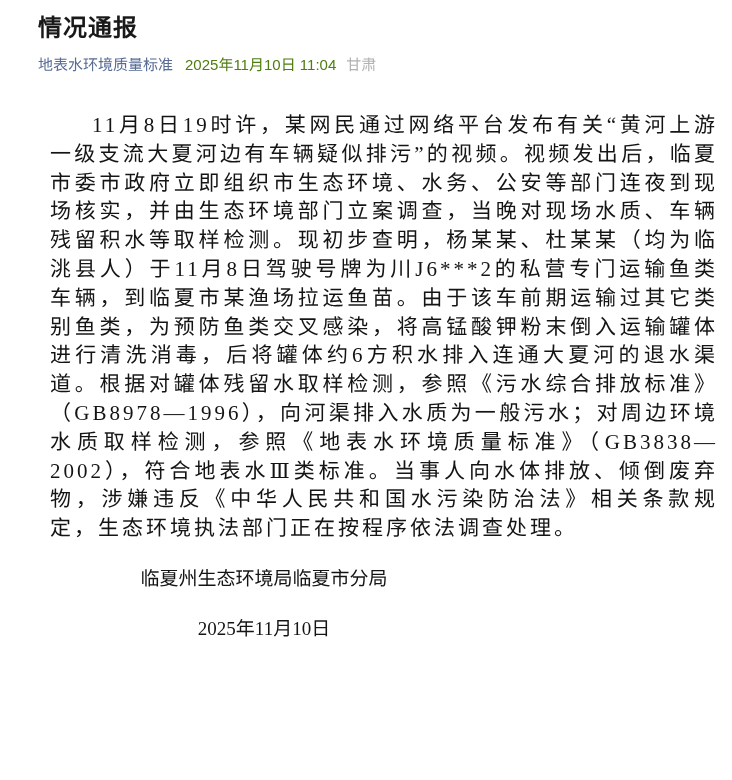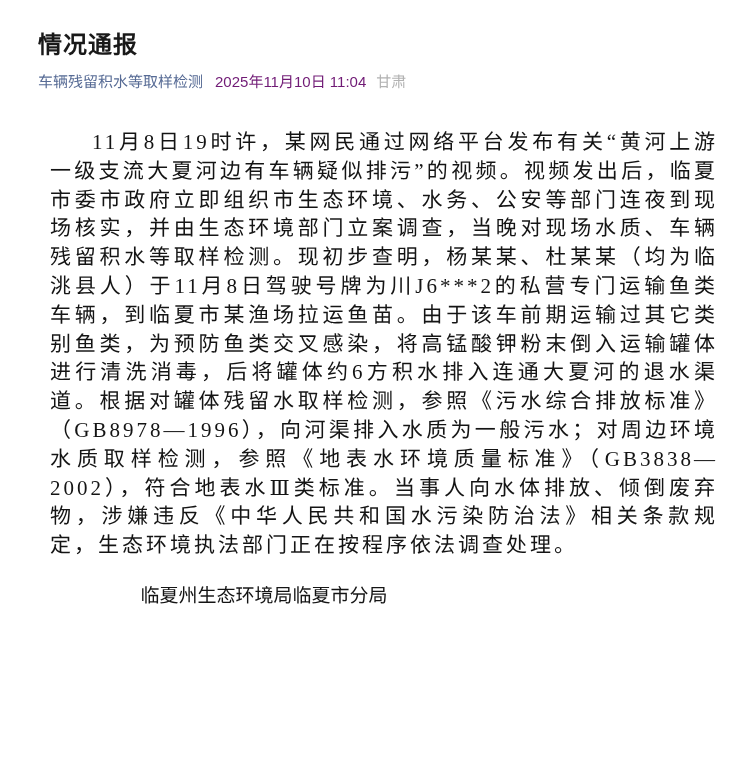--- a/index.html
+++ b/index.html
@@ -9,21 +9,21 @@
   }
   body {
     width: 732px;
     height: 780px;
     overflow: hidden;
   }
   .page {
     box-sizing: border-box;
     width: 732px;
     height: 780px;
-    padding: 29px 14px 20px 38px;
+    padding: 12px 14px 20px 38px;
     background: #ffffff;
   }
   .article-title {
     margin: 0;
     font-family: "Liberation Sans", "DejaVu Sans", sans-serif;
     font-size: 24px;
     font-weight: 700;
     color: #191919;
     line-height: 31px;
     letter-spacing: 1px;
@@ -34,21 +34,21 @@
     font-size: 15px;
     line-height: 20px;
     white-space: nowrap;
   }
   .byline .source {
     color: #576b95;
     margin-right: 12px;
     cursor: pointer;
   }
   .byline .meta {
-    color: #701a75;
+    color: #4d7c0f;
   }
   .byline .location {
     color: #b2b2b2;
     margin-left: 10px;
   }
   .article-body {
     margin-top: 36px;
     font-family: "Liberation Serif", "DejaVu Serif", serif;
     font-size: 21px;
     line-height: 28.8px;
@@ -78,24 +78,25 @@
   }
 </style>
 </head>
 <body>
 
 <div class="page">
 
   <h1 class="article-title">情况通报</h1>
 
   <div class="byline">
-    <span class="source">车辆残留积水等取样检测</span><span class="meta">2025年11月10日 11:04</span><span class="meta location">甘肃</span>
+    <span class="source">地表水环境质量标准</span><span class="meta">2025年11月10日 11:04</span><span class="meta location">甘肃</span>
   </div>
 
   <div class="article-body">
     <p>11月8日19时许，某网民通过网络平台发布有关“黄河上游一级支流大夏河边有车辆疑似排污”的视频。视频发出后，临夏市委市政府立即组织市生态环境、水务、公安等部门连夜到现场核实，并由生态环境部门立案调查，当晚对现场水质、车辆残留积水等取样检测。现初步查明，杨某某、杜某某（均为临洮县人）于11月8日驾驶号牌为川J6***2的私营专门运输鱼类车辆，到临夏市某渔场拉运鱼苗。由于该车前期运输过其它类别鱼类，为预防鱼类交叉感染，将高锰酸钾粉末倒入运输罐体进行清洗消毒，后将罐体约6方积水排入连通大夏河的退水渠道。根据对罐体残留水取样检测，参照《污水综合排放标准》（GB8978—1996），向河渠排入水质为一般污水；对周边环境水质取样检测，参照《地表水环境质量标准》（GB3838—2002），符合地表水Ⅲ类标准。当事人向水体排放、倾倒废弃物，涉嫌违反《中华人民共和国水污染防治法》相关条款规定，生态环境执法部门正在按程序依法调查处理。</p>
 
     <div class="sign-block">
       <div class="sign-line">临夏州生态环境局临夏市分局</div>
+      <div class="sign-date">2025年11月10日</div>
     </div>
   </div>
 
 </div>
 
 </body></html>

